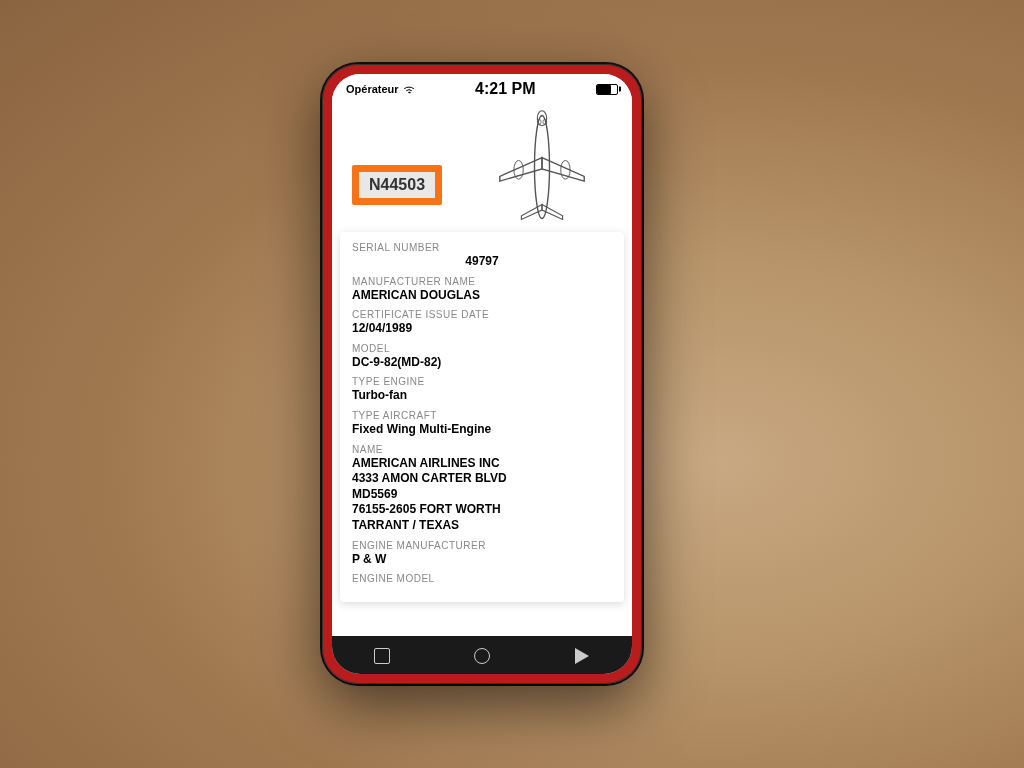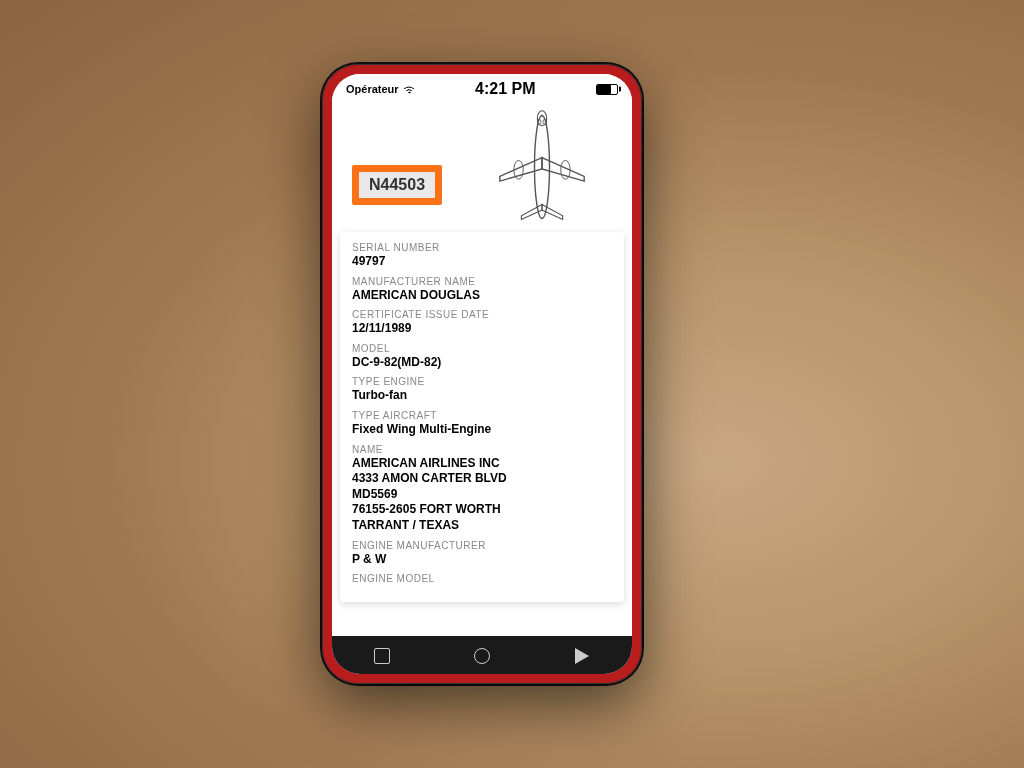--- a/index.html
+++ b/index.html
@@ -298,29 +298,29 @@
             <ellipse cx="63" cy="32" rx="2" ry="3" fill="none" stroke="#555" stroke-width="0.8"></ellipse>
           </svg>
         </div>
       </div>
 
       <div class="info-card">
 
         <div id="fields-container">
             <div class="field-group">
               <div class="field-label">SERIAL NUMBER</div>
-              <div class="field-value" style="white-space: pre-line;">49797</div>
+              <div class="field-value" style="white-space: pre-line; text-align: center;">49797</div>
             </div>
             <div class="field-group">
               <div class="field-label">MANUFACTURER NAME</div>
               <div class="field-value" style="white-space: pre-line;">AMERICAN DOUGLAS</div>
             </div>
             <div class="field-group">
               <div class="field-label">CERTIFICATE ISSUE DATE</div>
-              <div class="field-value" style="white-space: pre-line;">12/11/1989</div>
+              <div class="field-value" style="white-space: pre-line;">12/04/1989</div>
             </div>
             <div class="field-group">
               <div class="field-label">MODEL</div>
               <div class="field-value" style="white-space: pre-line;">DC-9-82(MD-82)</div>
             </div>
             <div class="field-group">
               <div class="field-label">TYPE ENGINE</div>
               <div class="field-value" style="white-space: pre-line;">Turbo-fan</div>
             </div>
             <div class="field-group">

